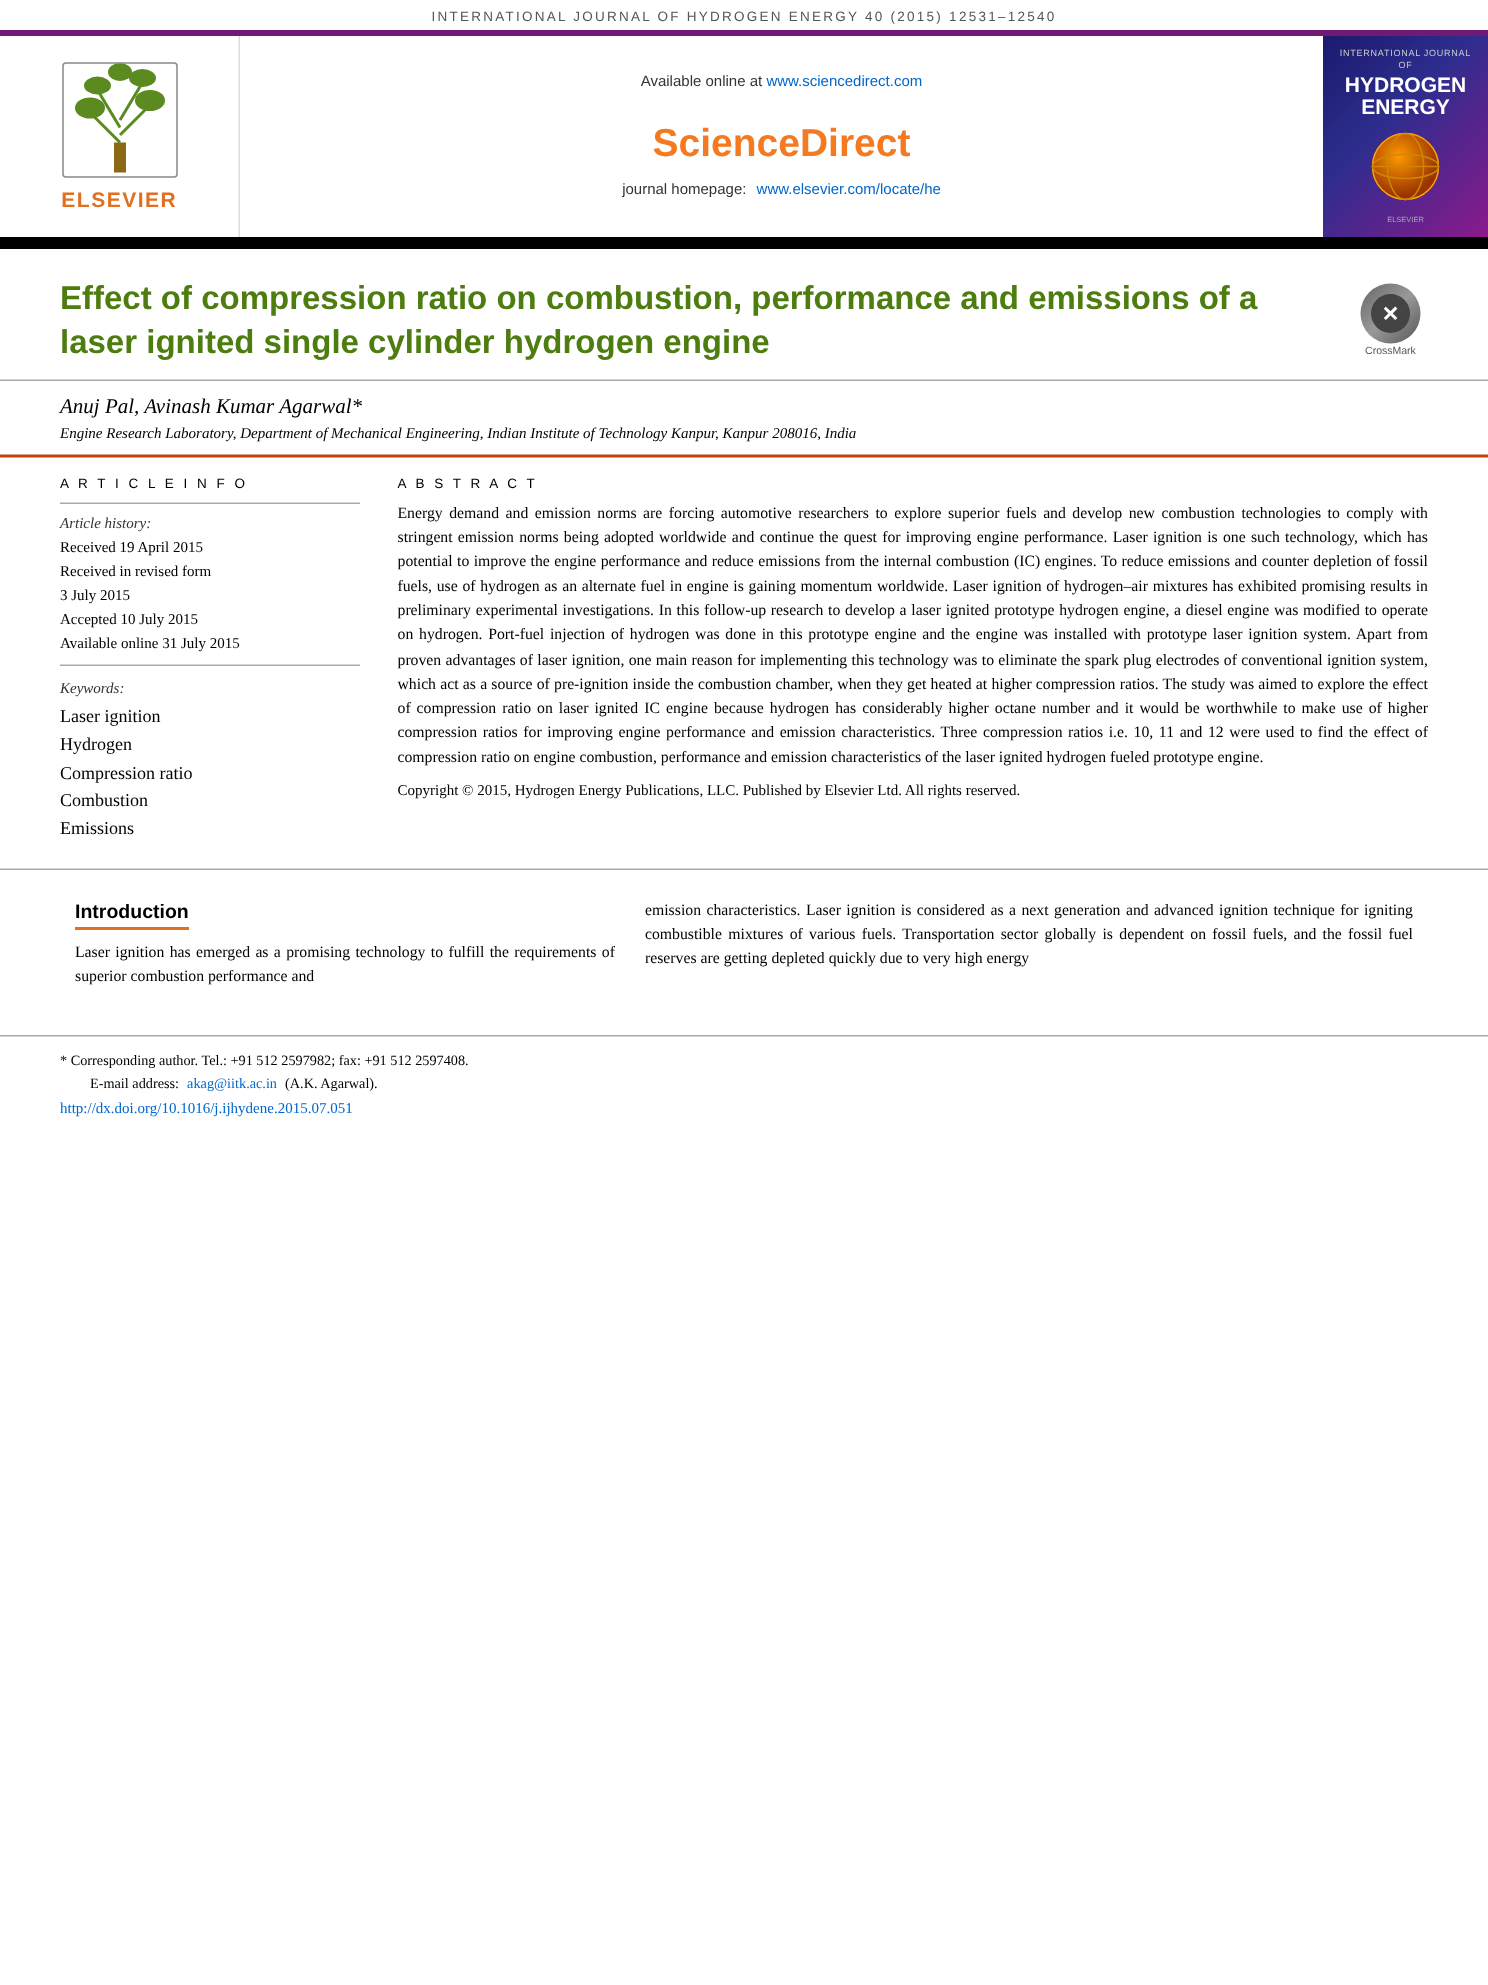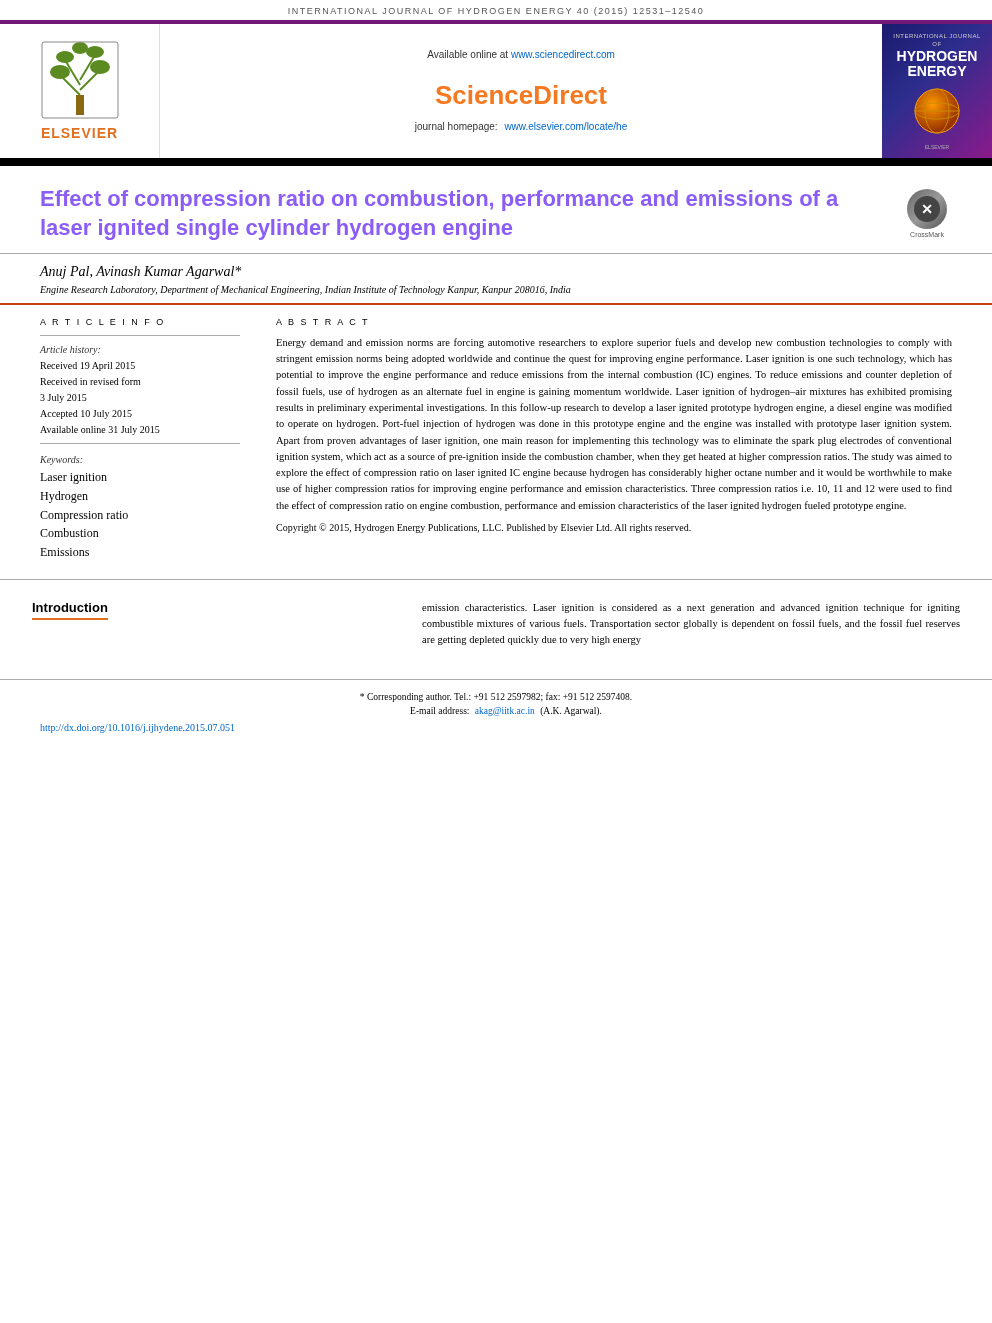--- a/index.html
+++ b/index.html
@@ -150,21 +150,21 @@
       display: flex;
       align-items: flex-start;
       justify-content: space-between;
       border-bottom: 1px solid #aaa;
     }
 
     .paper-title {
       font-size: 22px;
       font-family: Arial, sans-serif;
       font-weight: bold;
-      color: #8b5cf6;
+      color: #4d7c0f;
       line-height: 1.35;
       flex: 1;
       padding-right: 20px;
     }
 
     .crossmark {
       width: 50px;
       min-width: 50px;
       display: flex;
       flex-direction: column;
@@ -213,21 +213,21 @@
       font-size: 10px;
       font-style: italic;
       font-family: 'Times New Roman', serif;
       color: #000;
     }
 
     
     .article-body {
       display: flex;
       padding: 12px 40px 16px 40px;
-      gap: 36px;
+      gap: 25px;
       border-bottom: 1px solid #aaa;
       justify-content: space-between;
     }
 
     .left-column {
       width: 200px;
       min-width: 200px;
     }
 
     .right-column {
@@ -289,23 +289,23 @@
 
     .copyright-line {
       font-size: 10px;
       color: #000;
       margin-top: 6px;
       line-height: 1.5;
     }
 
     
     .main-content {
-      padding: 20px 32px;
-      display: flex;
-      gap: 30px;
+      padding: 20px 50px;
+      display: flex;
+      gap: 20px;
     }
 
     .content-left {
       width: 360px;
       min-width: 360px;
     }
 
     .content-right {
       flex: 1;
     }
@@ -334,21 +334,20 @@
       border-top: 1px solid #aaa;
       padding: 10px 40px;
       margin-top: 10px;
     }
 
     .footnote-text {
       font-size: 9.5px;
       color: #000;
       line-height: 1.5;
       font-family: 'Times New Roman', serif;
-      text-align: center;
     }
 
     .footnote-link {
       color: #0066cc;
       font-size: 9.5px;
     }
 
     .doi-link {
       color: #0066cc;
       font-size: 10px;
@@ -477,20 +476,21 @@
   <div class="right-column">
     <div class="section-heading">A B S T R A C T</div>
     <div class="abstract-text">Energy demand and emission norms are forcing automotive researchers to explore superior fuels and develop new combustion technologies to comply with stringent emission norms being adopted worldwide and continue the quest for improving engine performance. Laser ignition is one such technology, which has potential to improve the engine performance and reduce emissions from the internal combustion (IC) engines. To reduce emissions and counter depletion of fossil fuels, use of hydrogen as an alternate fuel in engine is gaining momentum worldwide. Laser ignition of hydrogen–air mixtures has exhibited promising results in preliminary experimental investigations. In this follow-up research to develop a laser ignited prototype hydrogen engine, a diesel engine was modified to operate on hydrogen. Port-fuel injection of hydrogen was done in this prototype engine and the engine was installed with prototype laser ignition system. Apart from proven advantages of laser ignition, one main reason for implementing this technology was to eliminate the spark plug electrodes of conventional ignition system, which act as a source of pre-ignition inside the combustion chamber, when they get heated at higher compression ratios. The study was aimed to explore the effect of compression ratio on laser ignited IC engine because hydrogen has considerably higher octane number and it would be worthwhile to make use of higher compression ratios for improving engine performance and emission characteristics. Three compression ratios i.e. 10, 11 and 12 were used to find the effect of compression ratio on engine combustion, performance and emission characteristics of the laser ignited hydrogen fueled prototype engine.</div>
     <div class="copyright-line">Copyright © 2015, Hydrogen Energy Publications, LLC. Published by Elsevier Ltd. All rights reserved.</div>
   </div>
 </div>
 
 <div class="main-content">
   <div class="content-left">
     <div class="intro-heading">Introduction</div>
+    <div class="content-text">Laser ignition has emerged as a promising technology to fulfill the requirements of superior combustion performance and</div>
   </div>
   <div class="content-right">
     <div class="content-text">emission characteristics. Laser ignition is considered as a next generation and advanced ignition technique for igniting combustible mixtures of various fuels. Transportation sector globally is dependent on fossil fuels, and the fossil fuel reserves are getting depleted quickly due to very high energy</div>
   </div>
 </div>
 
 <div class="footer-section">
   <div class="footnote-text">
     <span>* Corresponding author. Tel.: +91 512 2597982; fax: +91 512 2597408.</span>
   </div>

